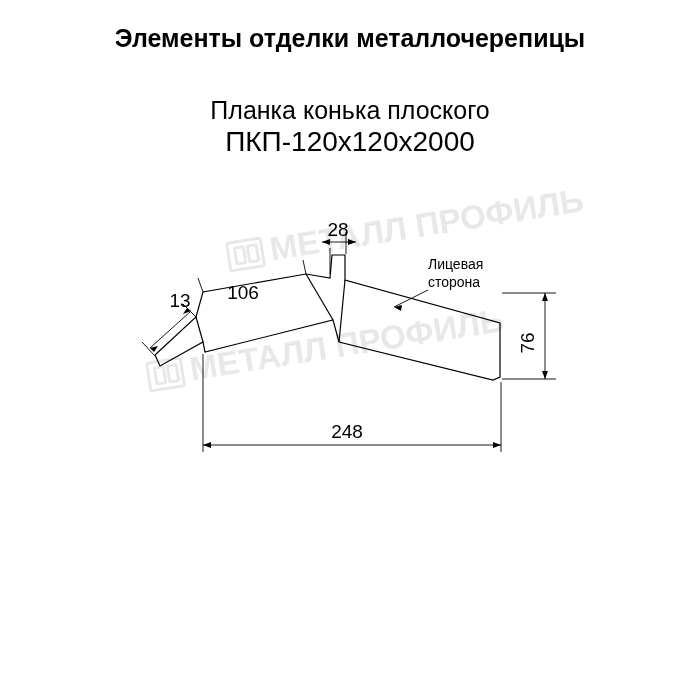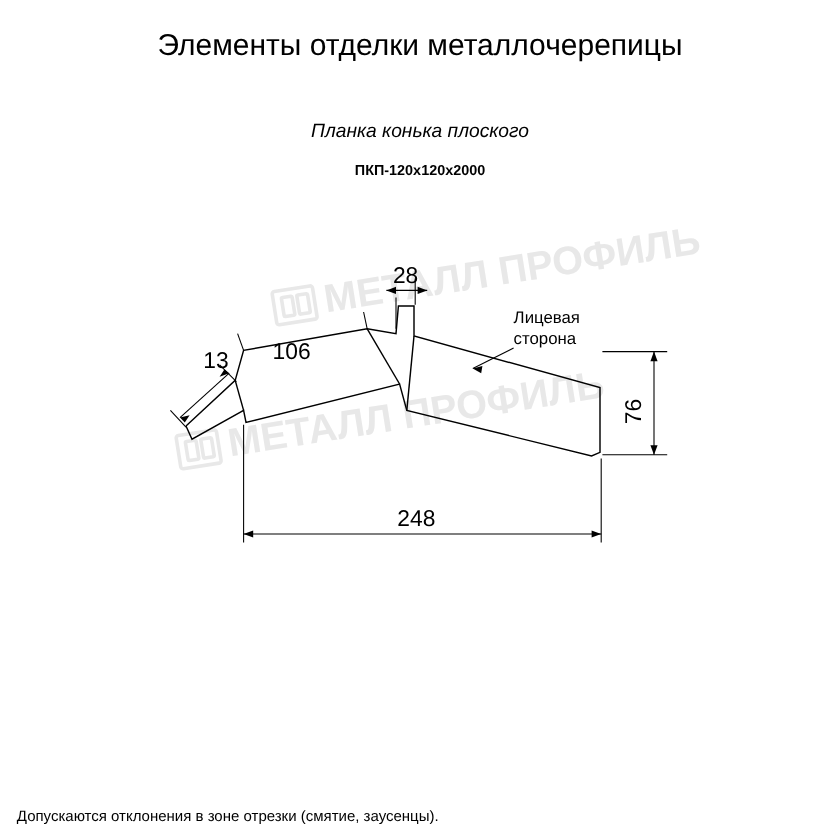--- a/index.html
+++ b/index.html
@@ -22,36 +22,35 @@
   }
   .title-block {
     position: absolute;
     top: 22px;
     left: 0;
     width: 700px;
     text-align: center;
   }
   .main-title {
     font-size: 25px;
-    font-weight: normal;
+    font-weight: bold;
     letter-spacing: 0px;
     line-height: 32px;
     margin: 0;
   }
   .sub-title {
-    font-size: 16px;
+    font-size: 25px;
     font-weight: normal;
     line-height: 26px;
     margin: 0;
     margin-top: 43px;
-    font-style: italic;
   }
   .sub-title2 {
-    font-size: 12px;
-    font-weight: bold;
+    font-size: 28px;
+    font-weight: normal;
     line-height: 26px;
     margin: 6px;
     margin-top: 6px;
   }
   .drawing {
     position: absolute;
     top: 170px;
     left: 0;
     width: 700px;
     height: 330px;
@@ -179,16 +178,15 @@
       <line x1="203" y1="184" x2="203" y2="282"></line>
       <line x1="501" y1="212" x2="501" y2="282"></line>
       <line x1="203" y1="275" x2="501" y2="275"></line>
       <polygon points="203,275 211,272 211,278" fill="#000" stroke="none"></polygon>
       <polygon points="501,275 493,272 493,278" fill="#000" stroke="none"></polygon>
     </g>
     <text class="dim-label" x="347" y="268" text-anchor="middle">248</text>
   </svg>
 
   <div class="footer">
-    <div>Допускаются отклонения в зоне отрезки (смятие, заусенцы).</div>
   </div>
 
 </div>
 
 </body></html>

